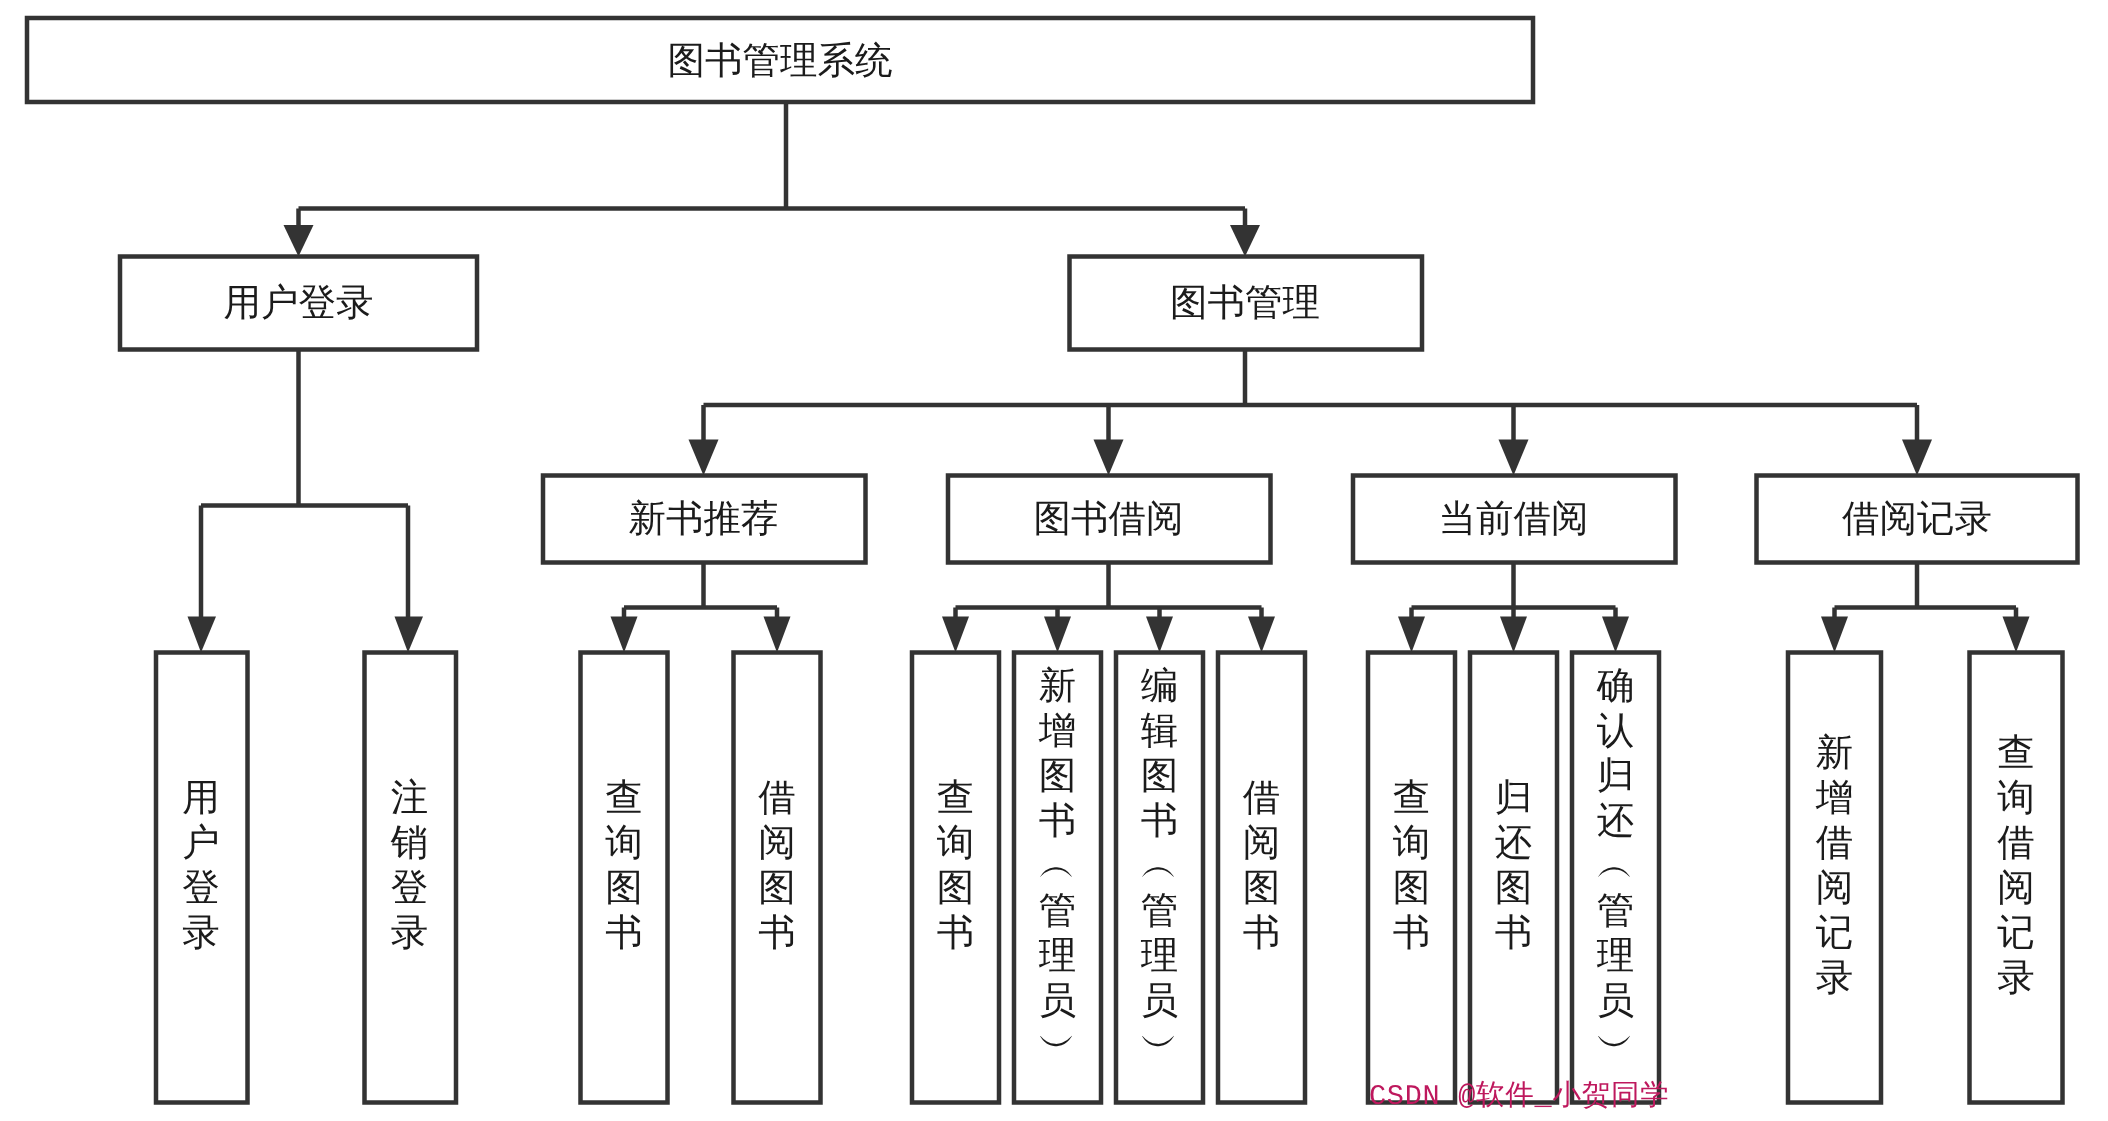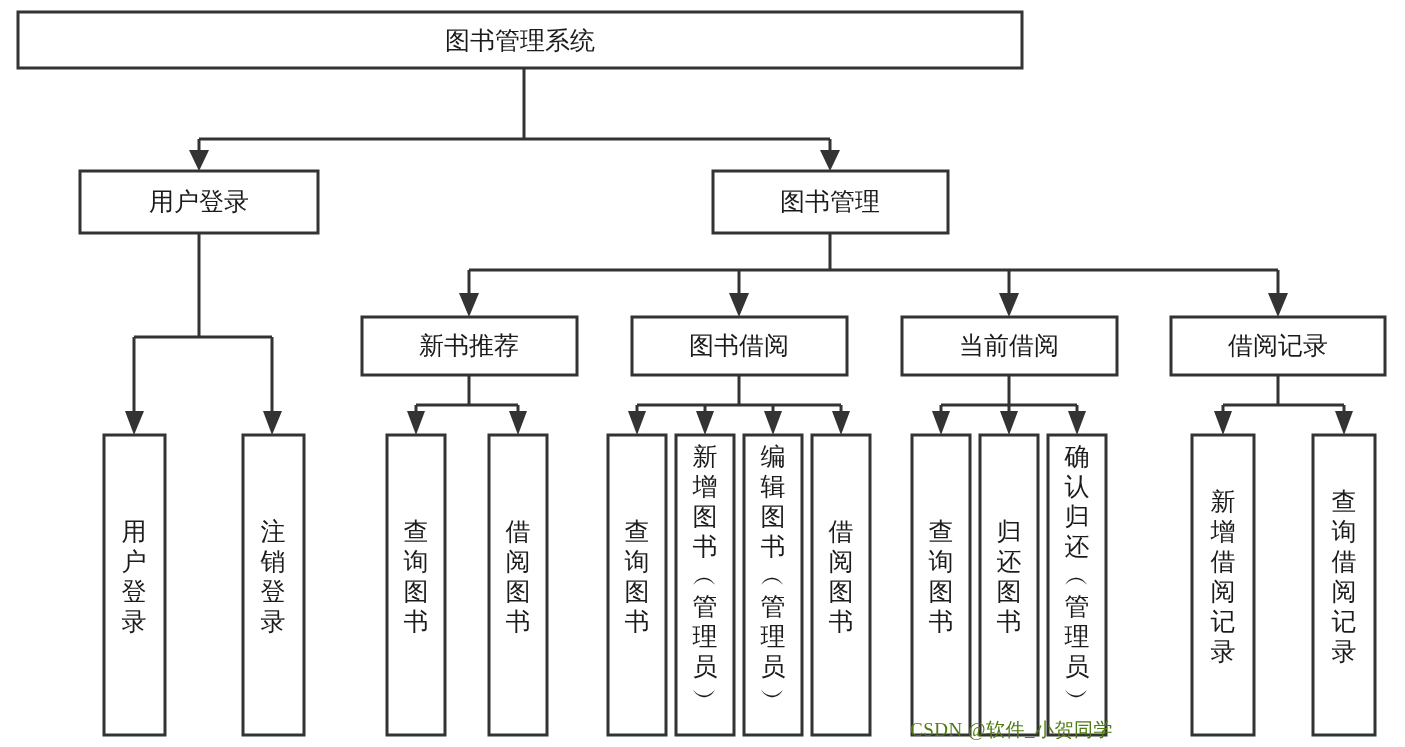--- a/index.html
+++ b/index.html
@@ -56,23 +56,23 @@
   .node-label-v {
     font-family: "DejaVu Sans", "Liberation Sans", sans-serif;
     font-size: 25px;
     fill: #1b1b1b;
     text-anchor: middle;
   }
   .watermark-text {
     position: absolute;
     right: 8px;
     bottom: 4px;
-    font-family: Liberation Serif, serif;
+    font-family: Liberation Mono, monospace;
     font-size: 19px;
-    color: #4d7c0f;
+    color: #be185d;
     white-space: nowrap;
     letter-spacing: 0.5px;
     user-select: none;
   }
 </style>
 </head>
 <body>
 
 <div id="diagram-root">
 

